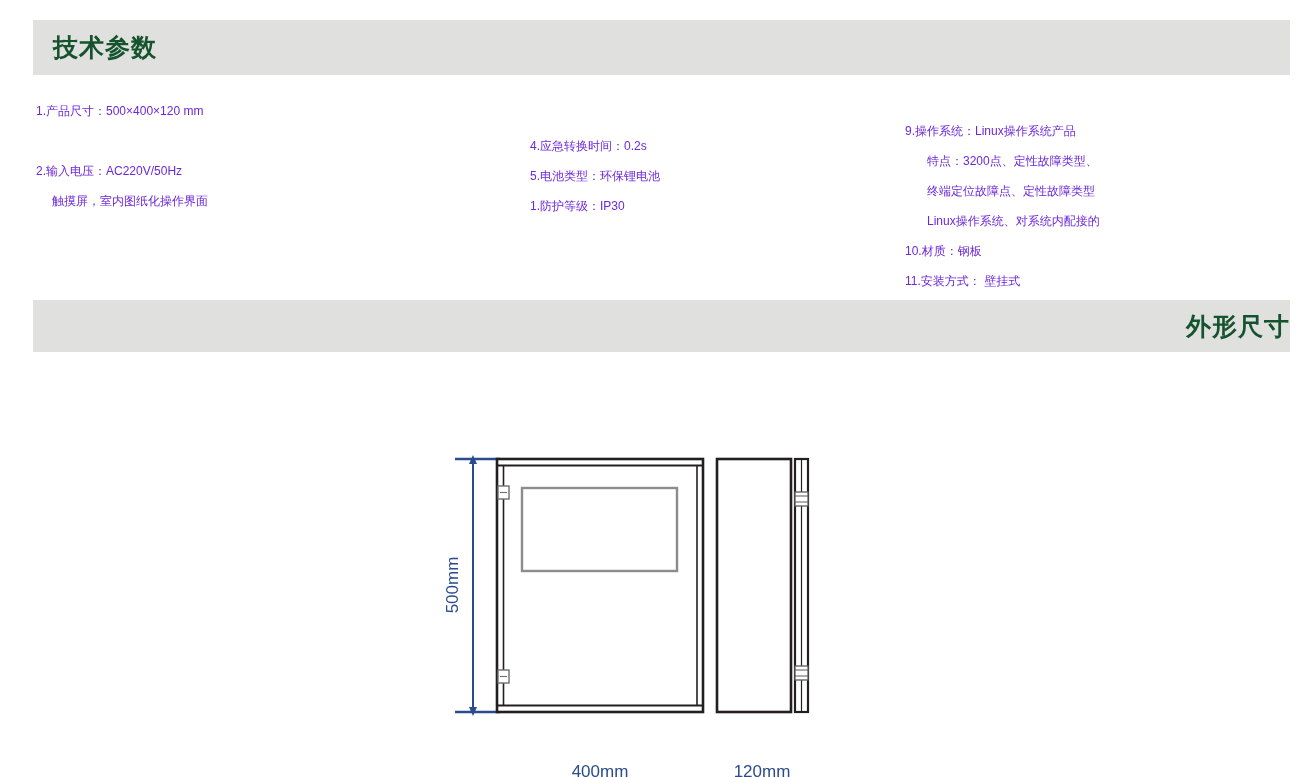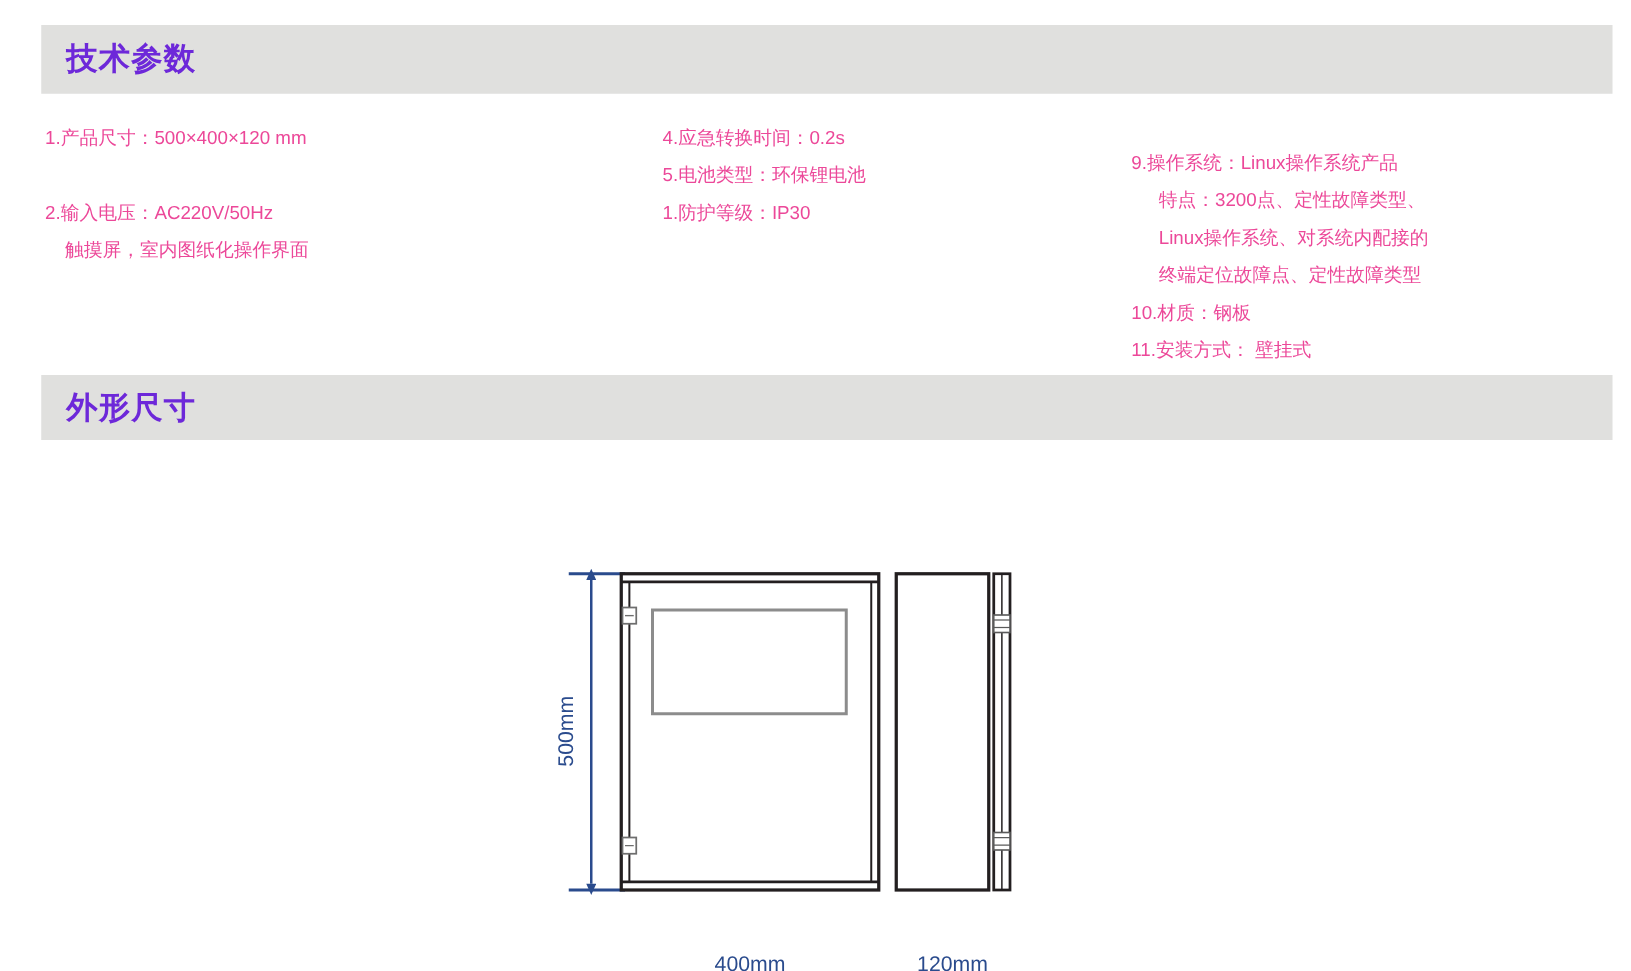--- a/index.html
+++ b/index.html
@@ -23,45 +23,45 @@
     left: 33px;
     width: 1257px;
     background: #e0e0de;
     display: flex;
     align-items: center;
   }
   .section-bar .bar-title {
     font-size: 25px;
     font-weight: bold;
     letter-spacing: 1px;
-    color: #6d28d9;
+    color: #14532d;
     margin-left: 20px;
     line-height: 1;
   }
   #bar-tech  { top: 20px;  height: 55px; }
-  #bar-dims  { top: 300px; height: 52px; }
+  #bar-dims  { top: 300px; height: 52px; justify-content: flex-end; }
 
   
   .spec-area {
     position: absolute;
     top: 96px;
     left: 0;
     width: 1305px;
     height: 195px;
   }
   .spec-col {
     position: absolute;
     top: 0;
-    font-size: 15px;
+    font-size: 12px;
     line-height: 30px;
-    color: #ec4899;
+    color: #6d28d9;
     white-space: nowrap;
   }
   #col-1 { left: 36px;  width: 430px; }
-  #col-2 { left: 530px; width: 340px; }
+  #col-2 { left: 530px; width: 340px; margin-top: 35px; }
   #col-3 { left: 905px; width: 400px; margin-top: 20px; }
 
   .spec-line { display: block; }
   .spec-line.blank { height: 30px; }
   .spec-line.indent { padding-left: 16px; }
   .spec-line.indent-2 { padding-left: 22px; }
 
   
   .drawing {
     position: absolute;
@@ -96,22 +96,22 @@
 
   <div class="spec-col" id="col-2">
     <span class="spec-line">4.应急转换时间：0.2s</span>
     <span class="spec-line">5.电池类型：环保锂电池</span>
     <span class="spec-line">1.防护等级：IP30</span>
   </div>
 
   <div class="spec-col" id="col-3">
     <span class="spec-line">9.操作系统：Linux操作系统产品</span>
     <span class="spec-line indent-2">特点：3200点、定性故障类型、</span>
+    <span class="spec-line indent-2">终端定位故障点、定性故障类型</span>
     <span class="spec-line indent-2">Linux操作系统、对系统内配接的</span>
-    <span class="spec-line indent-2">终端定位故障点、定性故障类型</span>
     <span class="spec-line">10.材质：钢板</span>
     <span class="spec-line">11.安装方式： 壁挂式</span>
   </div>
 
 </div>
 
 <div class="section-bar" id="bar-dims">
   <span class="bar-title">外形尺寸</span>
 </div>
 

